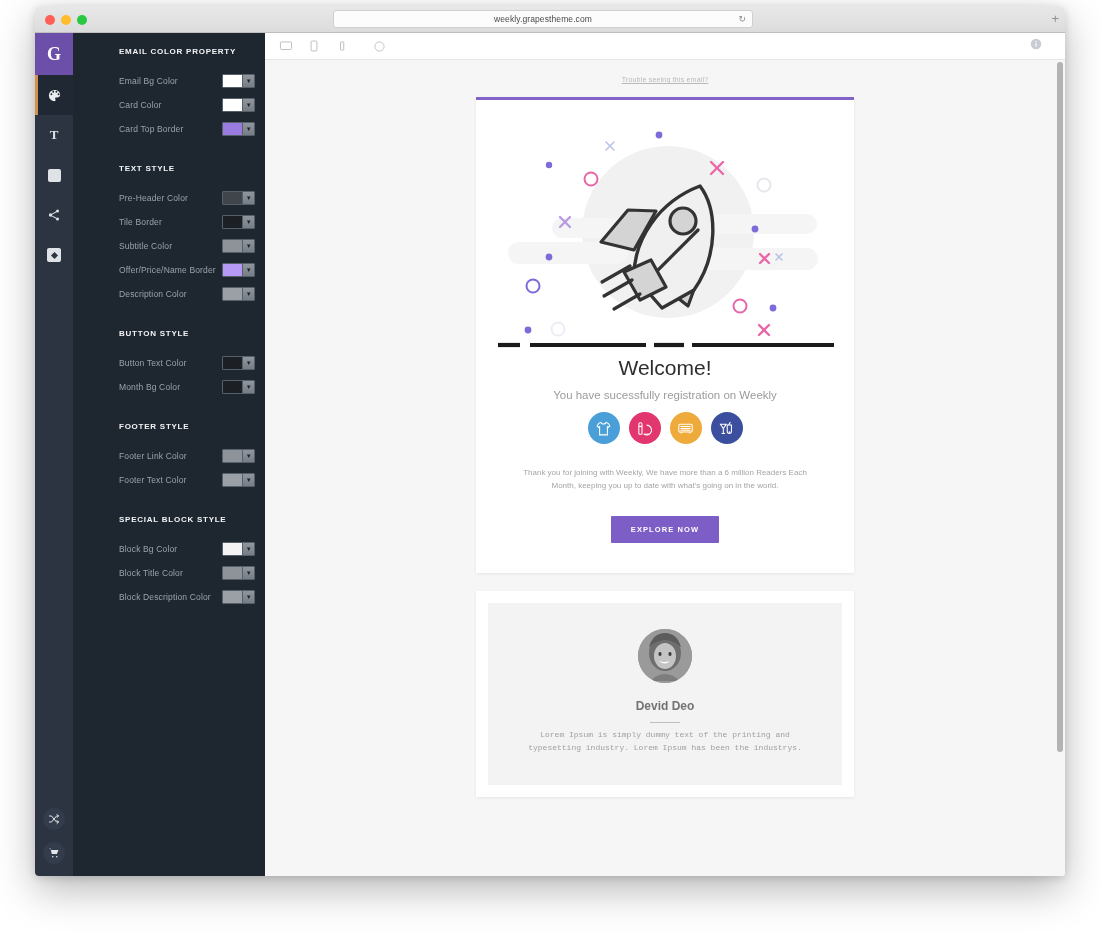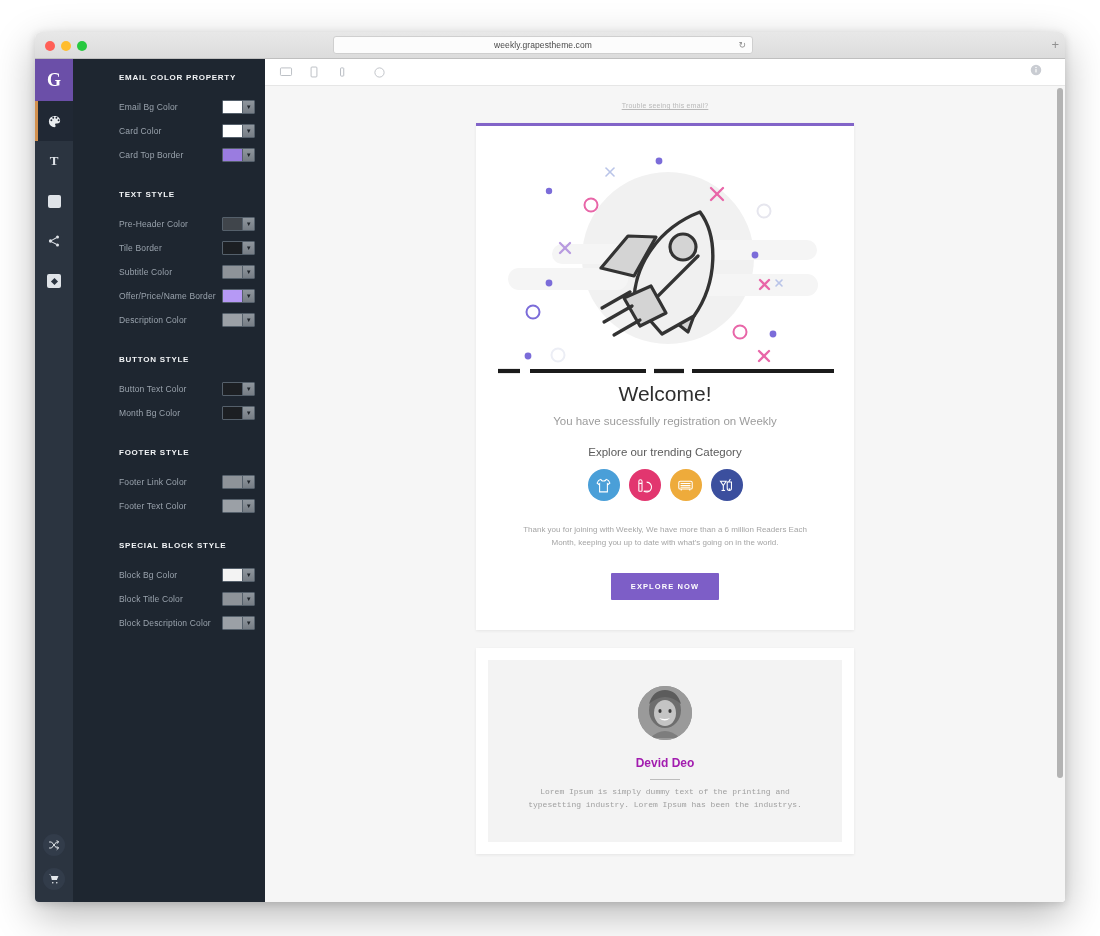--- a/index.html
+++ b/index.html
@@ -6,21 +6,21 @@
   html, body {
     width: 1100px; height: 936px;
     background: #ffffff;
     font-family: "Liberation Sans", sans-serif;
     overflow: hidden;
   }
 
   
   .browser-window {
     position: absolute;
-    left: 35px; top: 32px;
+    left: 35px; top: 6px;
     width: 1030px; height: 870px;
     background: #ffffff;
     border-radius: 6px 6px 4px 4px;
     box-shadow: 0 14px 40px rgba(0,0,0,0.28), 0 2px 8px rgba(0,0,0,0.14);
     overflow: hidden;
   }
   .titlebar {
     position: relative;
     height: 27px;
     background: linear-gradient(#e8e8e8, #dcdcdc);
@@ -210,21 +210,21 @@
     box-shadow: 0 1px 3px rgba(0,0,0,0.07);
     padding: 12px;
   }
   .card2-inner { background: #f3f3f3; padding: 26px 30px 30px 30px; text-align: center; }
   .avatar {
     width: 54px; height: 54px; border-radius: 50%;
     margin: 0 auto; overflow: hidden;
     background: #8d8d8d; position: relative;
   }
   .avatar svg { display: block; width: 100%; height: 100%; }
-  .person-name { font-size: 12px; font-weight: 700; color: #a21caf; margin-top: 16px; }
+  .person-name { font-size: 12px; font-weight: 700; color: #737373; margin-top: 16px; }
   .rule { width: 30px; height: 1px; background: #bdbdbd; margin: 9px auto 0 auto; }
   .quote { font-size: 8px; color: #a0a0a0; line-height: 1.6; margin-top: 6px; font-family: Liberation Mono, monospace; }
 
   
   .vscroll {
     position: absolute; right: 2px; top: 2px;
     width: 6px; height: 690px;
     background: #b3b3b3; border-radius: 3px;
   }
 </style>
@@ -528,21 +528,20 @@
                   <line x1="6" y1="223" x2="28" y2="223"></line>
                   <line x1="38" y1="223" x2="154" y2="223"></line>
                   <line x1="162" y1="223" x2="192" y2="223"></line>
                   <line x1="200" y1="223" x2="342" y2="223"></line>
                 </g>
               </svg>
             </div>
 
             <div class="welcome-title">Welcome!</div>
             <div class="welcome-sub">You have sucessfully registration on Weekly</div>
-            <div class="explore-line">Explore our trending Category</div>
 
             <div class="cat-icons">
               <span class="cat" style="background:#4a9fd8">
                 <svg width="17" height="17" viewBox="0 0 24 24" fill="none" stroke="#ffffff" stroke-width="1.5">
                   <path d="M8.5 3 L5 5 L3 8.5 L5.5 10.5 L6.5 9.5 V21 h11 V9.5 l1 1 L21 8.5 L19 5 L15.5 3"></path>
                   <path d="M8.5 3 a3.5 2.6 0 0 0 7 0"></path>
                 </svg>
               </span>
               <span class="cat" style="background:#e2366f">
                 <svg width="17" height="17" viewBox="0 0 24 24" fill="none" stroke="#ffffff" stroke-width="1.5">

